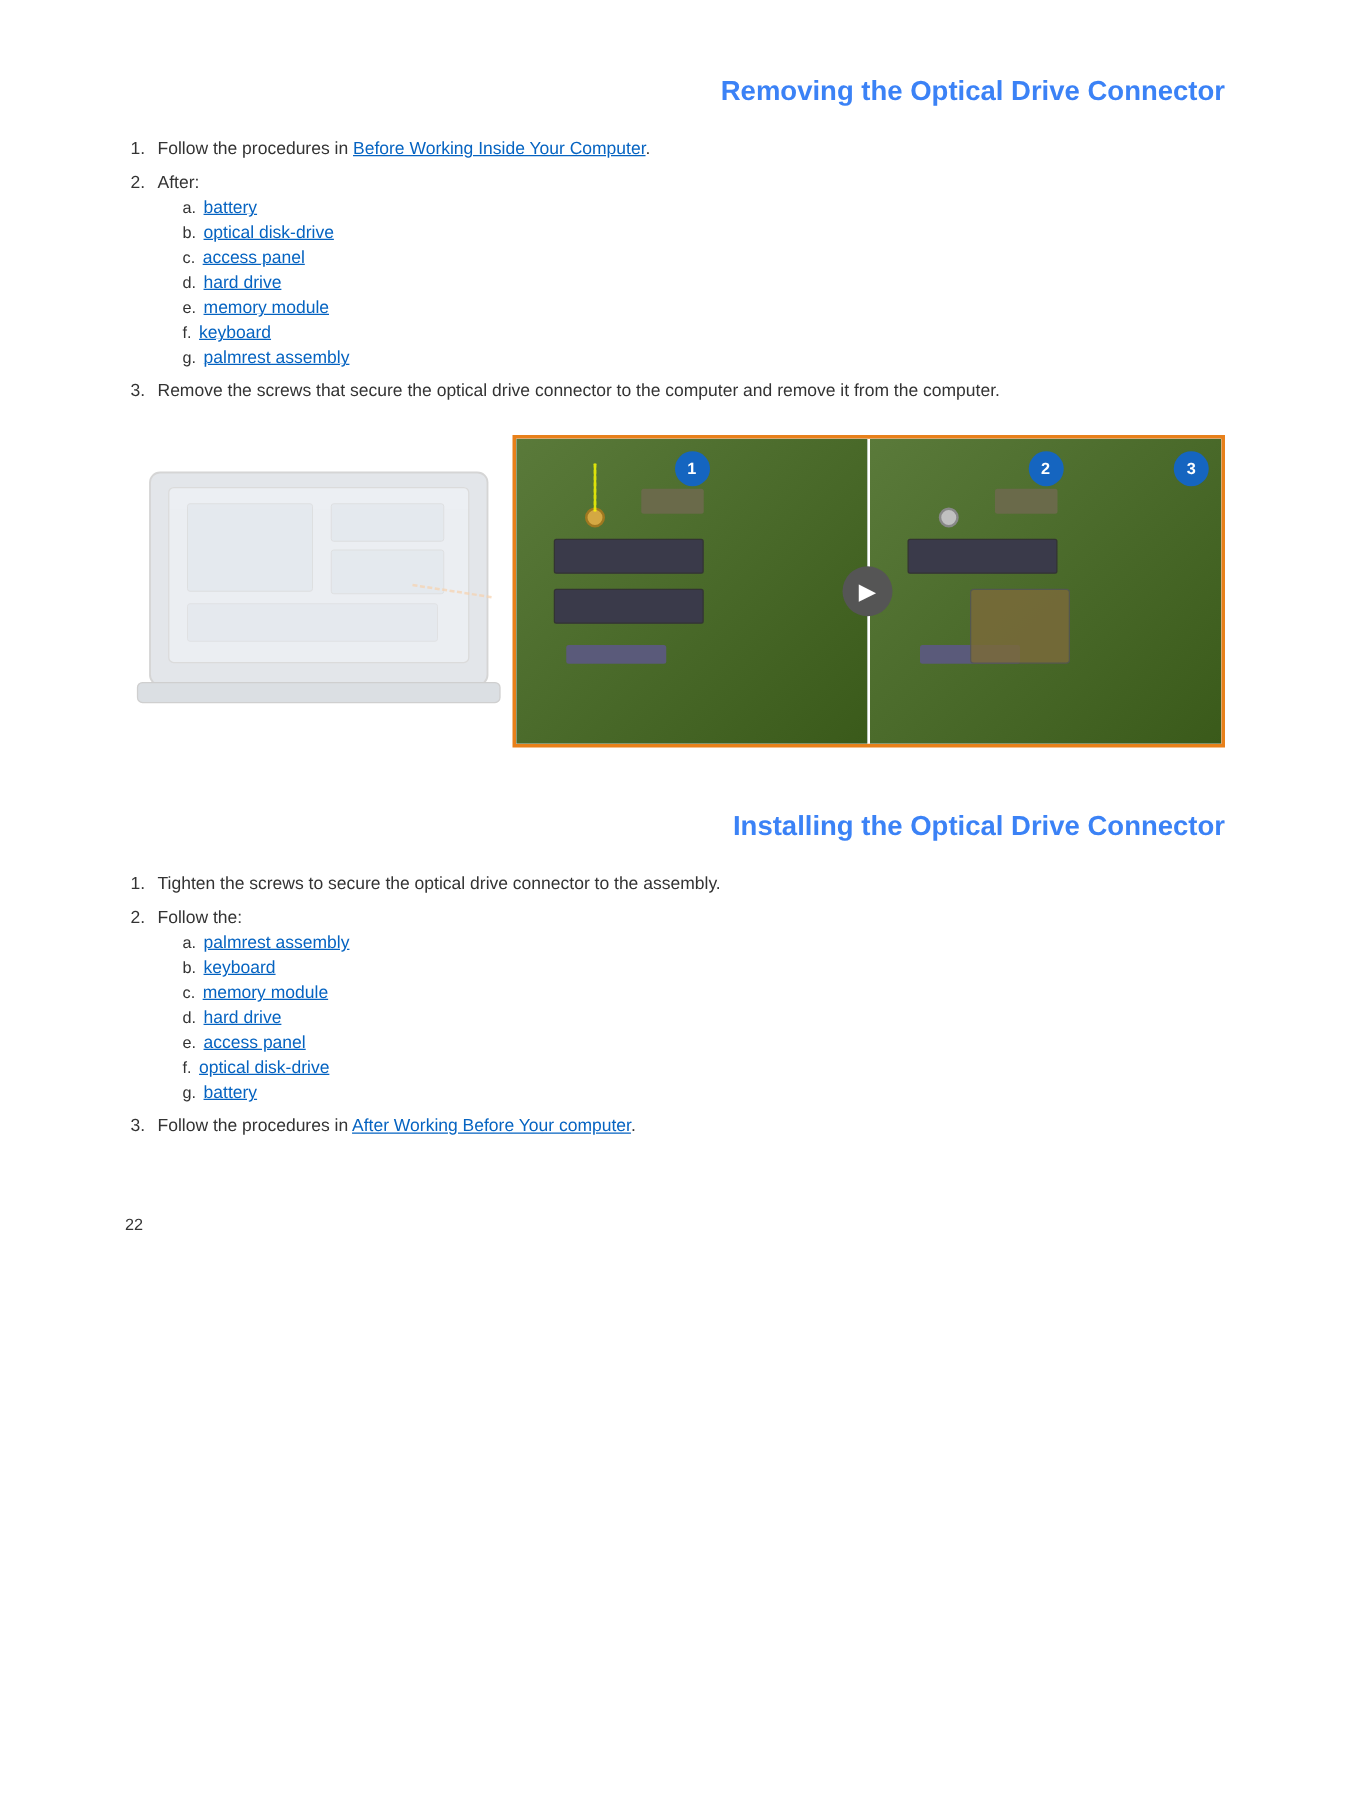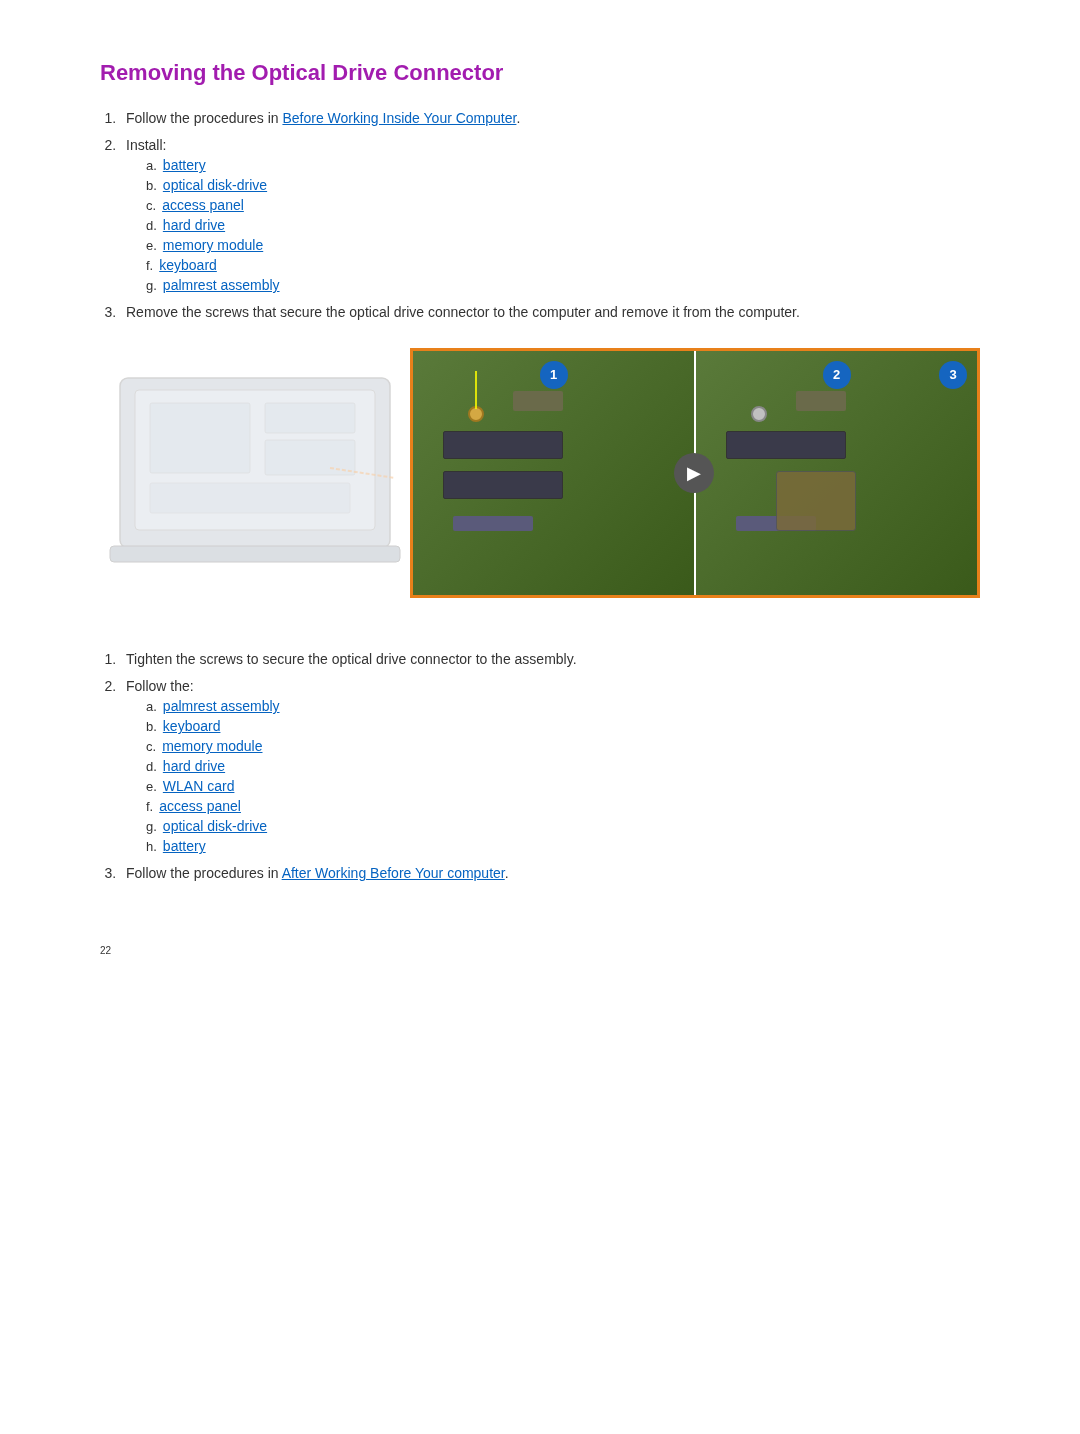--- a/index.html
+++ b/index.html
@@ -14,22 +14,23 @@
     }
 
     .page {
       padding: 60px 100px 80px 100px;
       max-width: 1080px;
     }
 
     h2 {
       font-size: 22px;
       font-weight: bold;
-      color: #a21caf;
+      color: #3b82f6;
       margin-bottom: 18px;
+      text-align: right;
     }
 
     ol {
       margin-left: 20px;
       margin-bottom: 12px;
       margin-top: 21px;
     }
 
     ol > li {
       margin-bottom: 8px;
@@ -124,21 +125,21 @@
       justify-content: center;
       font-weight: bold;
       font-size: 13px;
       color: white;
       z-index: 10;
     }
 
     .step-badge.blue { background: #1565C0; }
 
     .page-number {
-      font-size: 10px;
+      font-size: 13px;
       color: #333;
       margin-top: 60px;
     }
 
     
     .pcb-board {
       width: 100%;
       height: 100%;
       background: linear-gradient(135deg, #5a7a3a 0%, #4a6a2a 50%, #3a5a1a 100%);
       position: relative;
@@ -174,21 +175,21 @@
   <div class="section">
     <h2>Removing the Optical Drive Connector</h2>
 
     <ol>
       <li>
         <span class="instruction-text">
           <span>Follow the procedures in </span><a href="#">Before Working Inside Your Computer</a>.
         </span>
       </li>
       <li>
-        <span>Install:</span>
+        <span>After:</span>
         <ul class="sub-list">
           <li><a href="#">battery</a></li>
           <li><a href="#">optical disk‑drive</a></li>
           <li><a href="#">access panel</a></li>
           <li><a href="#">hard drive</a></li>
           <li><a href="#">memory module</a></li>
           <li><a href="#">keyboard</a></li>
           <li><a href="#">palmrest assembly</a></li>
         </ul>
       </li>
@@ -255,33 +256,33 @@
 
           <div class="step-badge blue" style="top:10px; left:50%; transform:translateX(-50%);">2</div>
 
           <div class="step-badge blue" style="top:10px; right:10px; left:auto; transform:none;">3</div>
         </div>
       </div>
     </div>
   </div>
 
   <div class="section">
+    <h2>Installing the Optical Drive Connector</h2>
 
     <ol>
       <li>
         <span class="instruction-text">Tighten the screws to secure the optical drive connector to the assembly.</span>
       </li>
       <li>
         <span>Follow the:</span>
         <ul class="sub-list">
           <li><a href="#">palmrest assembly</a></li>
           <li><a href="#">keyboard</a></li>
           <li><a href="#">memory module</a></li>
           <li><a href="#">hard drive</a></li>
-          <li><a href="#">WLAN card</a></li>
           <li><a href="#">access panel</a></li>
           <li><a href="#">optical disk‑drive</a></li>
           <li><a href="#">battery</a></li>
         </ul>
       </li>
       <li>
         <span class="instruction-text">
           <span>Follow the procedures in </span><a href="#">After Working Before Your computer</a>.
         </span>
       </li>

